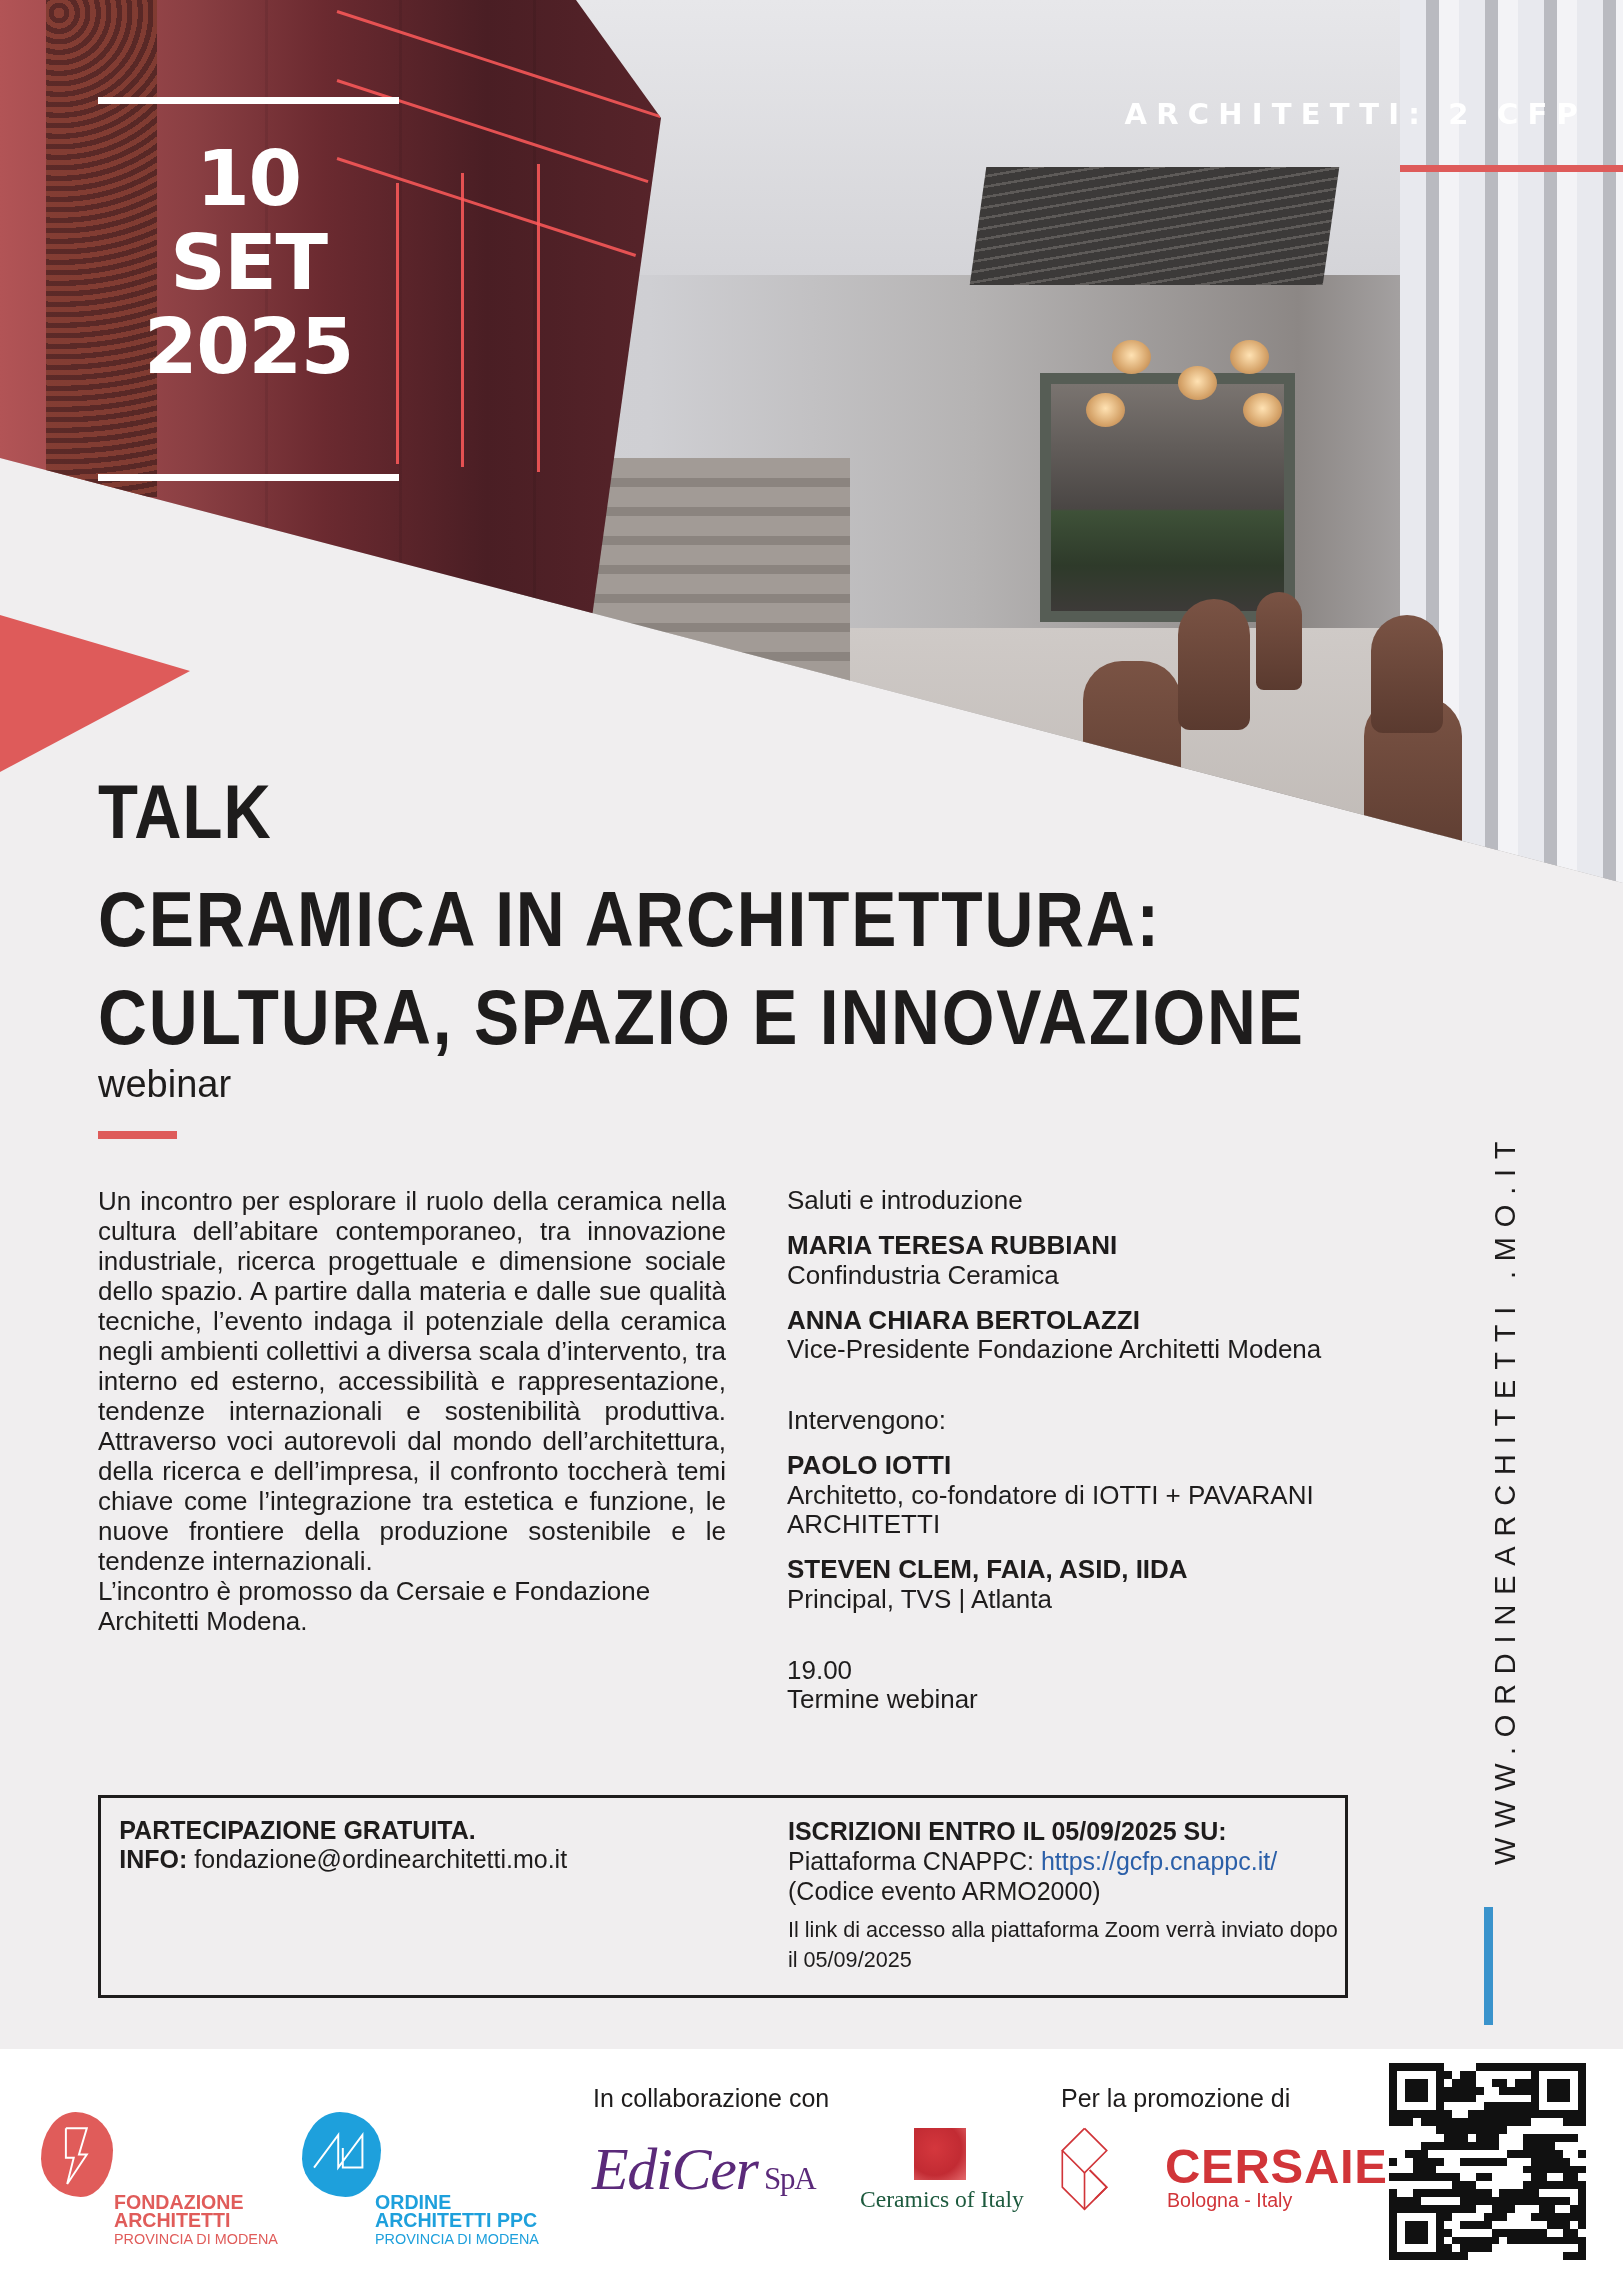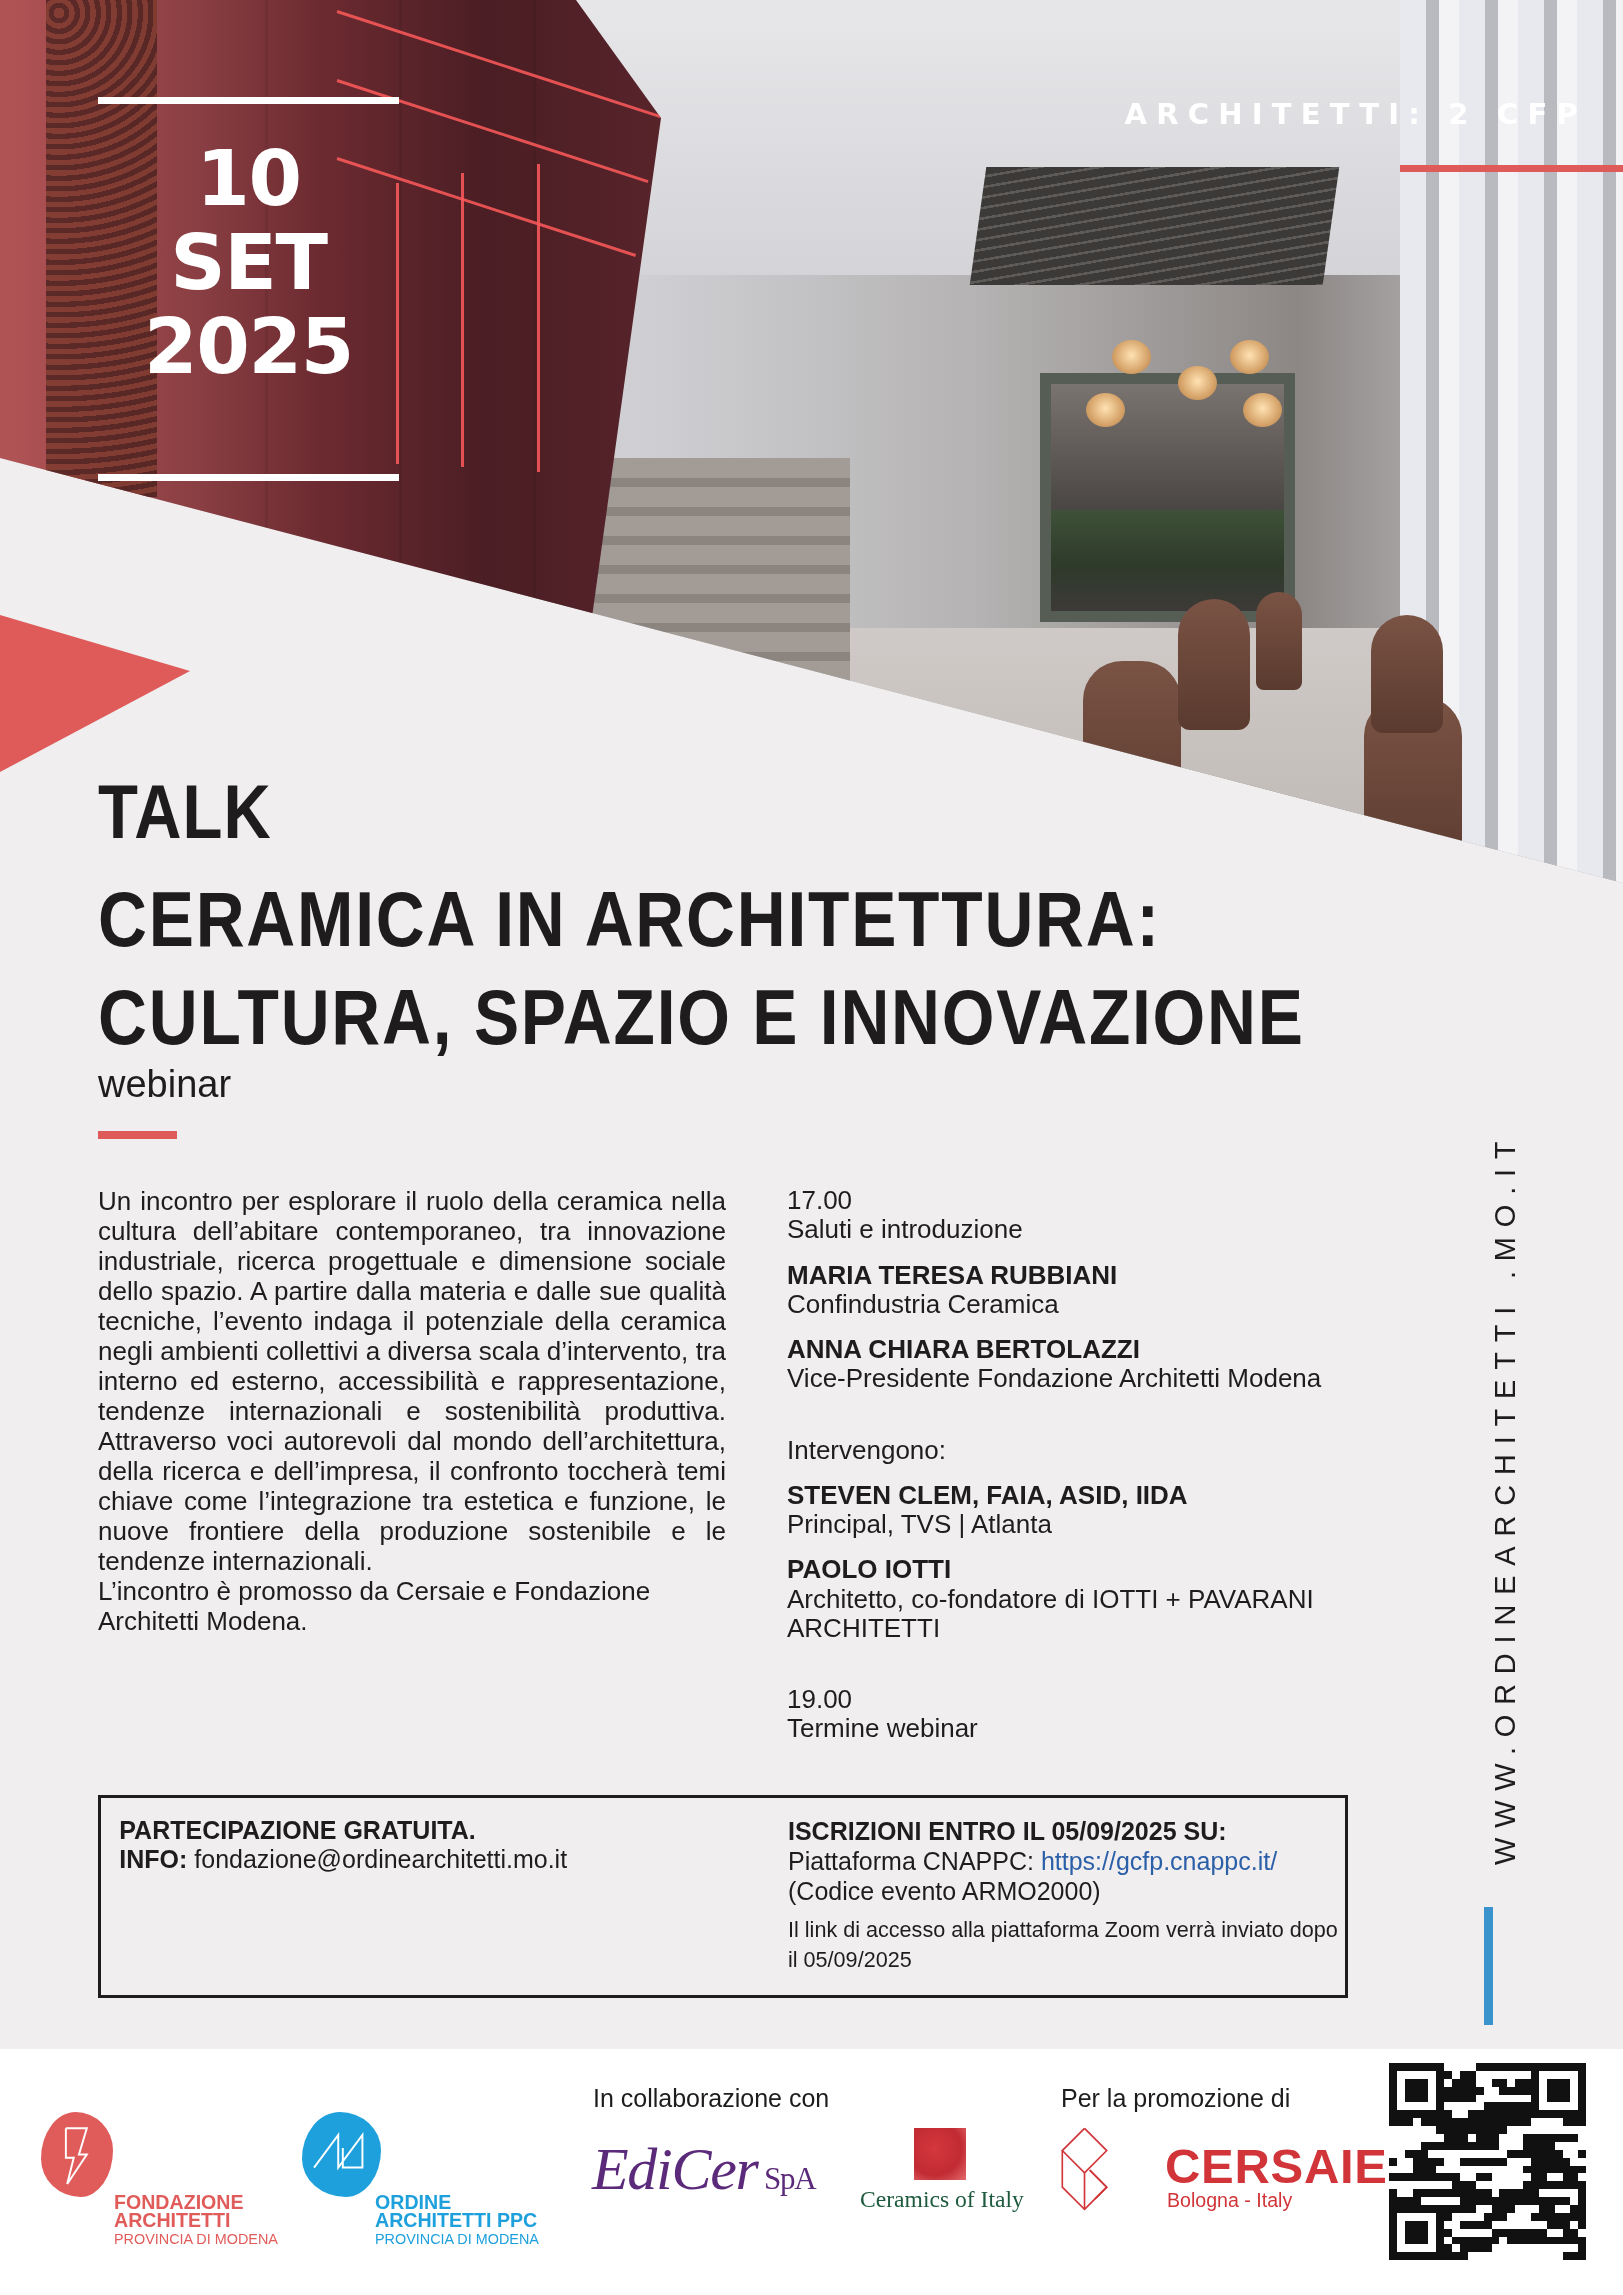--- a/index.html
+++ b/index.html
@@ -240,40 +240,39 @@
 <div class="subtitle-webinar">webinar</div>
 <div class="title-accent"></div>
 
 <div class="desc">
   <p>Un incontro per esplorare il ruolo della ceramica nella cultura dell’abitare contemporaneo, tra innovazione industriale, ricerca progettuale e dimensione sociale dello spazio. A partire dalla materia e dalle sue qualità tecniche, l’evento indaga il potenziale della ceramica negli ambienti collettivi a diversa scala d’intervento, tra interno ed esterno, accessibilità e rappresentazione, tendenze internazionali e sostenibilità produttiva. Attraverso voci autorevoli dal mondo dell’architettura, della ricerca e dell’impresa, il confronto toccherà temi chiave come l’integrazione tra estetica e funzione, le nuove frontiere della produzione sostenibile e le tendenze internazionali.</p>
   <p style="text-align:left">L’incontro è promosso da Cersaie e Fondazione Architetti Modena.</p>
 </div>
 
 <div class="program">
   <div class="blk">
-    <div>17.00</div>
     <div>Saluti e introduzione</div>
   </div>
   <div class="blk">
     <div class="name">MARIA TERESA RUBBIANI</div>
     <div>Confindustria Ceramica</div>
   </div>
   <div class="blk">
     <div class="name">ANNA CHIARA BERTOLAZZI</div>
     <div>Vice-Presidente Fondazione Architetti Modena</div>
   </div>
   <div class="gap"></div>
   <div class="blk">Intervengono:</div>
   <div class="blk">
+    <div class="name">PAOLO IOTTI</div>
+    <div style="width:537px">Architetto, co-fondatore di IOTTI + PAVARANI ARCHITETTI</div>
+  </div>
+  <div class="blk">
     <div class="name">STEVEN CLEM, FAIA, ASID, IIDA</div>
     <div>Principal, TVS | Atlanta</div>
-  </div>
-  <div class="blk">
-    <div class="name">PAOLO IOTTI</div>
-    <div style="width:537px">Architetto, co-fondatore di IOTTI + PAVARANI ARCHITETTI</div>
   </div>
   <div class="gap"></div>
   <div class="blk">
     <div>19.00</div>
     <div>Termine webinar</div>
   </div>
 </div>
 
 <div class="info-box">
   <div class="left">

